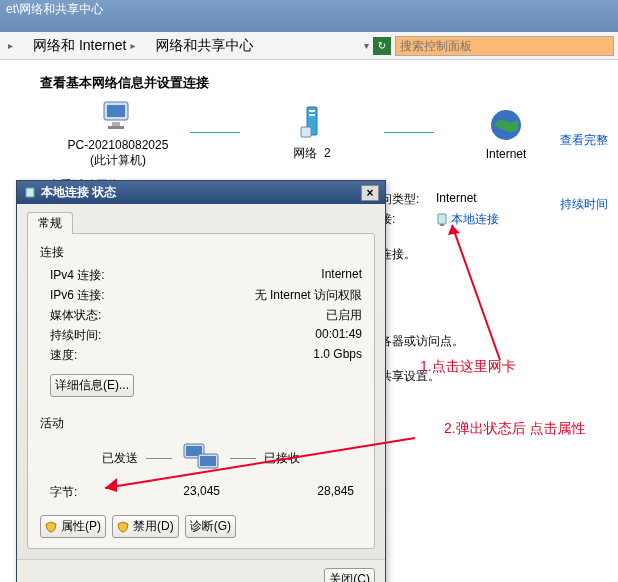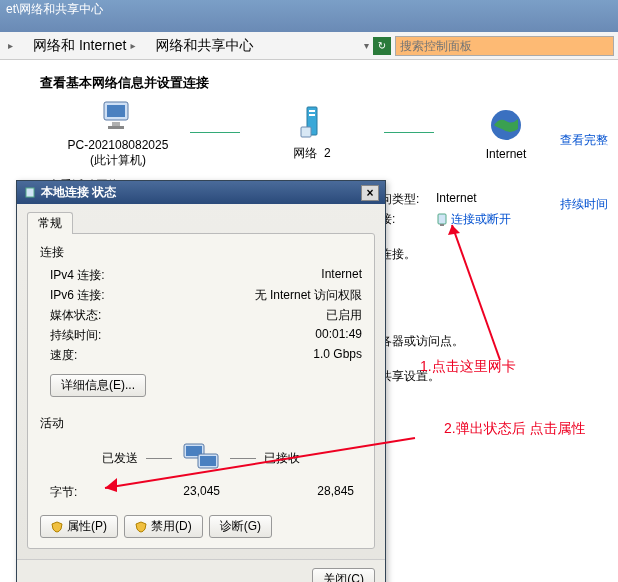--- a/index.html
+++ b/index.html
@@ -40,21 +40,21 @@
 .dlg-close { margin-left: auto; background: #ddd; color: #000; width: 18px; height: 16px; text-align: center; line-height: 14px; border: 1px solid #888; font-weight: bold; }
 .dlg-body { padding: 8px 10px 10px 10px; }
 .tab { display: inline-block; background: #f6f5f0; border: 1px solid #bbb; border-bottom: none; padding: 2px 10px; font-size: 12px; border-radius: 3px 3px 0 0; }
 .tab-panel { border: 1px solid #bbb; background: #f6f5f0; padding: 10px 12px; border-radius: 0 3px 3px 3px; margin-top: -1px; }
 
 .grp-label { font-size: 12px; margin-bottom: 6px; }
 .kv { display: flex; justify-content: space-between; font-size: 12px; margin: 3px 0 3px 10px; font-family: SimSun, monospace; }
 .kv .k { }
 .kv .v { text-align: right; }
 
-.btn { background: linear-gradient(#fdfdfc, #e8e7e2); border: 1px solid #999; border-radius: 3px; padding: 2px 10px; font-size: 12px; display: inline-flex; align-items: center; gap: 4px; cursor: pointer; }
+.btn { background: linear-gradient(#fdfdfc, #e8e7e2); border: 1px solid #999; border-radius: 3px; padding: 2px 4px; font-size: 12px; display: inline-flex; align-items: center; gap: 4px; cursor: pointer; }
 .btn-row { margin: 10px 0 4px 10px; }
 
 .activity { margin-top: 18px; }
 .act-diagram { display: flex; align-items: center; justify-content: center; gap: 8px; margin: 8px 0; font-size: 12px; }
 .act-dash { width: 26px; border-top: 1px solid #888; }
 .act-img { width: 42px; height: 36px; }
 .act-row { display: flex; font-size: 12px; margin: 4px 0 4px 10px; }
 .act-row .lab { width: 60px; }
 .act-row .v1 { width: 110px; text-align: right; }
 .act-row .v2 { flex: 1; text-align: right; padding-right: 8px; }
@@ -156,21 +156,21 @@
     <span class="sk">问类型:</span>
     <span>Internet</span>
   </div>
   <div class="side-row">
     <span class="sk">接:</span>
     <a class="side-link">
       <svg class="nic-icon" viewBox="0 0 12 14">
           <rect x="2" y="1" width="8" height="10" rx="1" fill="#d0e5f5" stroke="#5a8"></rect>
           <rect x="4" y="11" width="4" height="2" fill="#888"></rect>
         </svg>
-      <span>连接或断开</span>
+      <span>本地连接</span>
     </a>
   </div>
   <div class="side-text">连接。</div>
   <div class="side-text" style="margin-top:70px;">各器或访问点。</div>
   <div class="side-text">共享设置。</div>
   <div class="side-text">。</div>
 </div>
 
 <div class="dialog">
   <div class="dlg-title">

